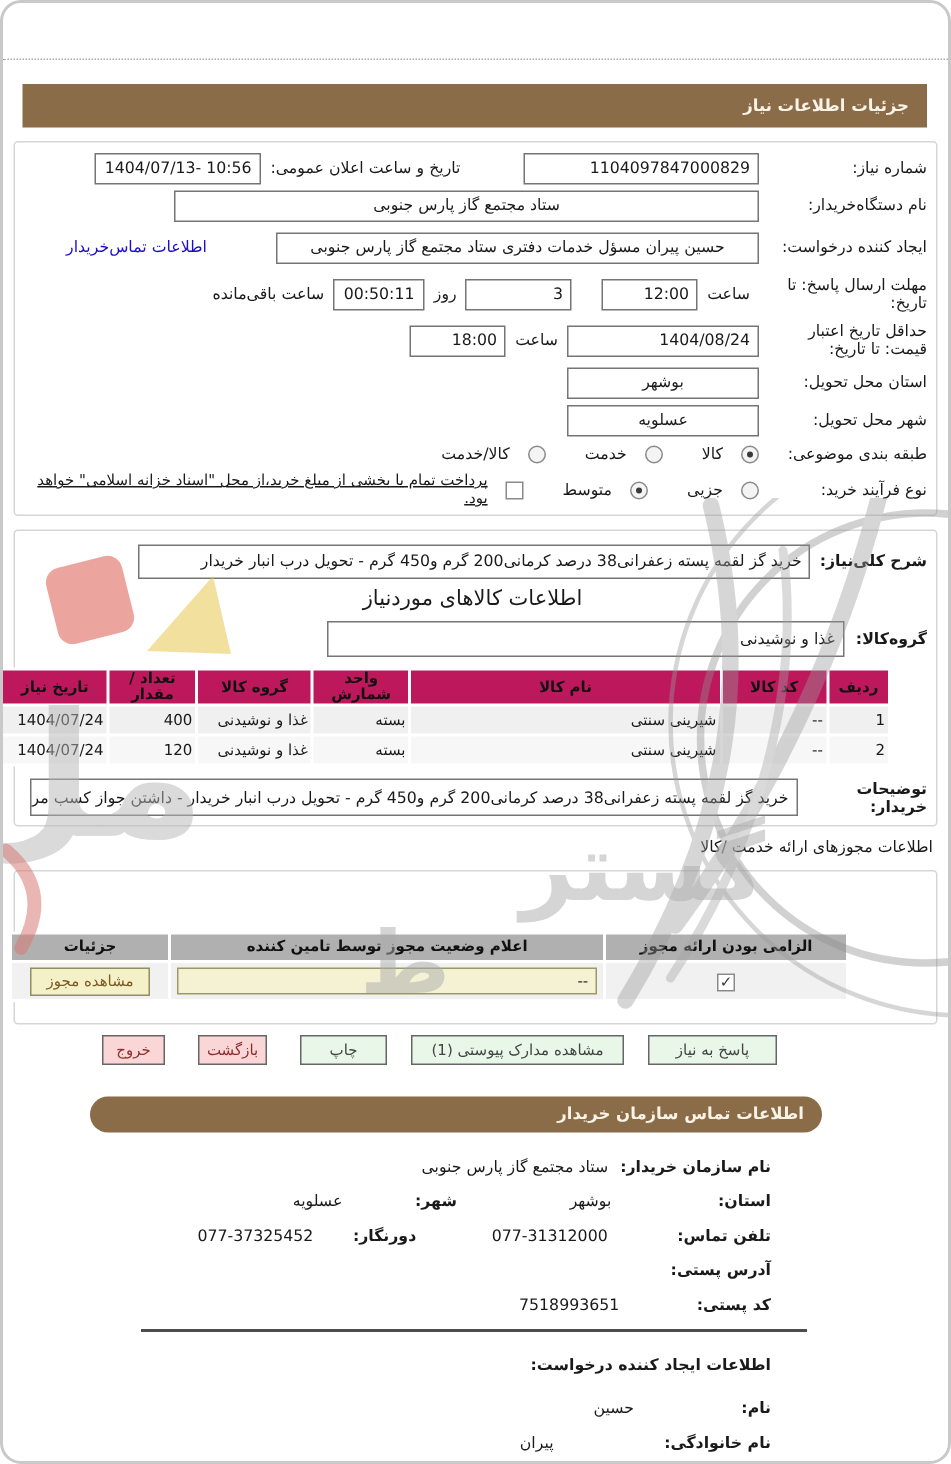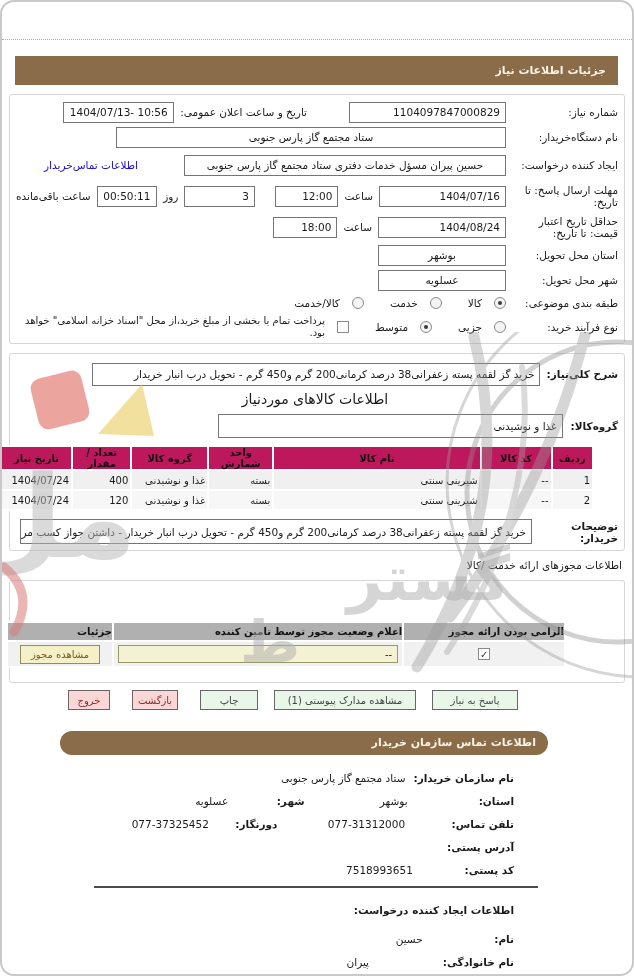--- a/index.html
+++ b/index.html
@@ -57,21 +57,21 @@
 
   .sec-title{ font-weight:normal; font-size:14px; padding:2px 6px 6px 2px;text-align:center; }
   .permits-title{ font-size:10.5px; padding:8px 10px 0 16px; text-align:right; }
 
   .notes-row{ display:flex; align-items:center; margin-top:2px; }
   .notes-lbl{ width:86px; flex:0 0 86px; font-weight:bold; font-size:10.5px; line-height:12px; text-align:right; padding-left:4px;}
   .notes-field{ height:25px; }
 
   .permits-table{ margin:0 52px 0 8px; width:560px; }
   .permits-table th{ background:#b0b0b0; font-size:10px; font-weight:bold; height:19px;
-                     border:2px solid #fff; color:#111;text-align:right; }
+                     border:2px solid #fff; color:#111; }
   .permits-table td{ background:#f1f1f1; height:26px; text-align:center; border:2px solid #fff; vertical-align:middle; }
   .y-field{ background:#f4f2d3; border:1px solid #9a9a68; height:18px; display:flex; align-items:center;
             padding:0 5px; font-size:10px; margin:0 4px; }
   .y-btn{ background:#f4f0c8; border:1px solid #8f8f5f; color:#7c5a22; font-size:10px;
           height:19px; padding:0 10px; margin:0 6px; display:inline-flex; align-items:center; cursor:pointer;
           font-family:"DejaVu Sans", sans-serif; }
 
   .actions{ display:flex; align-items:center; margin:7px 114px 0 0; }
   .btn{ height:20px; border:1px solid #666; font-size:10px; display:inline-flex; align-items:center;
         justify-content:center; cursor:pointer; font-family:"DejaVu Sans", sans-serif; white-space:nowrap; }
@@ -125,23 +125,20 @@
       </div>
 
       <div class="row" style="min-height:28px">
         <div class="lblcol">ایجاد کننده درخواست:</div>
         <div class="field w322 center">حسین پیران مسؤل خدمات دفتری ستاد مجتمع گاز پارس جنوبی</div>
         <span class="link">اطلاعات تماس‌خریدار</span>
       </div>
 
       <div class="row" style="min-height:28px">
         <div class="lblcol">مهلت ارسال پاسخ: تا تاریخ:</div>
-        <div class="field w128 rt">
-            <span class="ltr">1404/07/16</span>
-          </div>
         <div class="lbl gap6">ساعت</div>
         <div class="field w64 rt gap6">
             <span class="ltr">12:00</span>
           </div>
         <div class="field w71 rt gap20">
             <span class="ltr">3</span>
           </div>
         <div class="lbl gap6">روز</div>
         <div class="field w61 center gap6">
             <span class="ltr">00:50:11</span>
@@ -191,21 +188,21 @@
         <div class="opt" style="margin-right:0">
           <span class="radio"></span>
           <span class="lbl">جزیی</span>
         </div>
         <div class="opt">
           <span class="radio sel"></span>
           <span class="lbl">متوسط</span>
         </div>
         <div class="opt" style="margin-left:0">
           <span class="chk"></span>
-          <span class="lbl" style="white-space:normal; line-height:12px; font-size:10px;">پرداخت تمام یا بخشی از مبلغ خرید،از محل "اسناد خزانه اسلامی" خواهد بود.</span>
+          <span class="lbl" style="white-space:normal; line-height:12px; font-size:10px;text-decoration:underline;">پرداخت تمام یا بخشی از مبلغ خرید،از محل "اسناد خزانه اسلامی" خواهد بود.</span>
         </div>
       </div>
     </div>
 
     <div class="box box2">
       <div class="row" style="min-height:24px">
         <div class="lbl b" style="padding-left:6px">شرح کلی‌نیاز:</div>
         <div class="field w448 rt" style="height:23px">خرید گز لقمه پسته زعفرانی38 درصد کرمانی200 گرم و450 گرم - تحویل درب انبار خریدار</div>
       </div>
 

